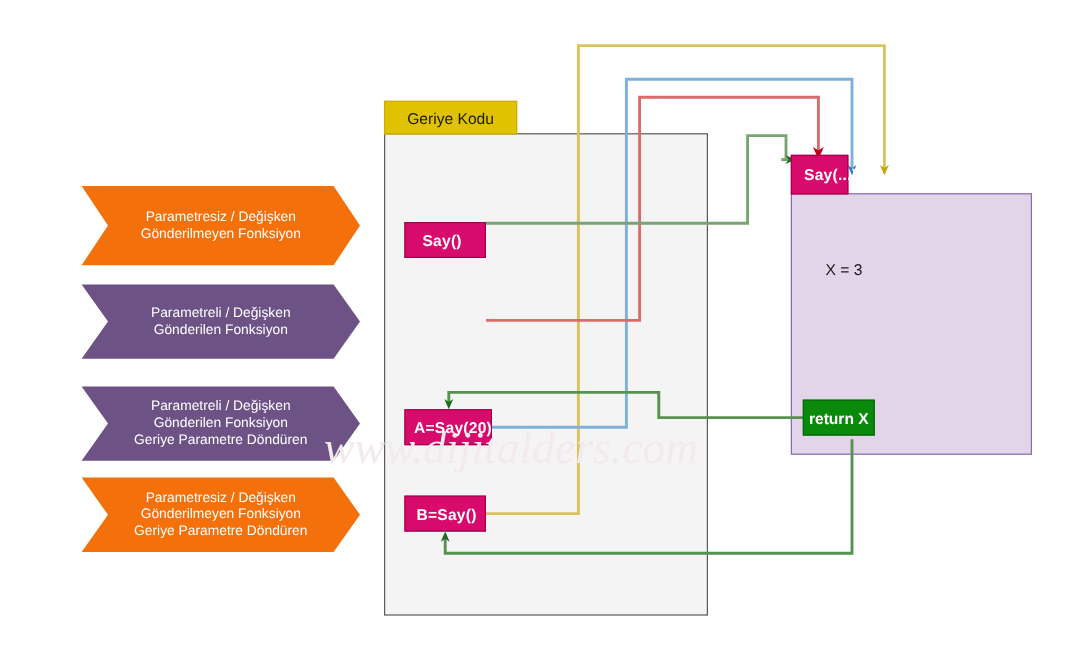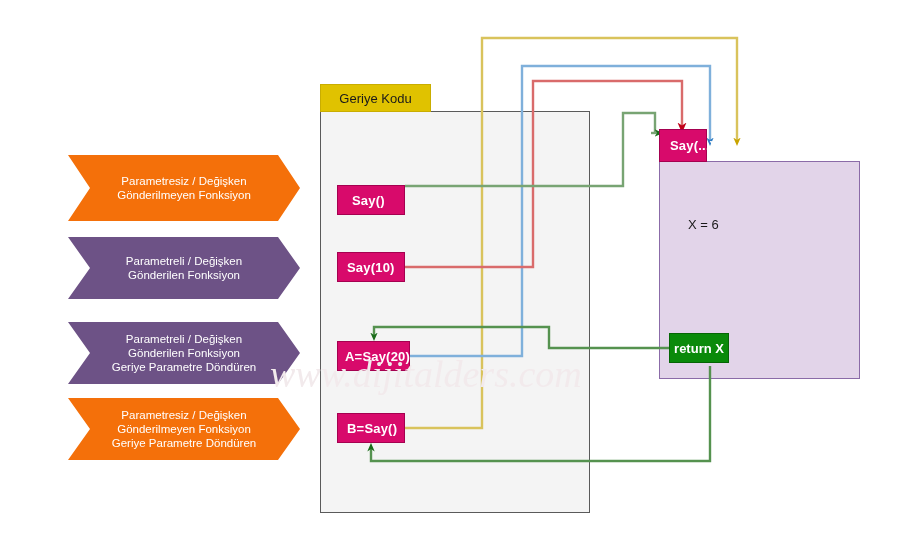--- a/index.html
+++ b/index.html
@@ -69,21 +69,21 @@
 <div id="stage">
 
   <div class="code-panel" style="left:320px;top:111px;width:270px;height:402px;"></div>
 
   <div class="node yellow-tab" style="left:320px;top:84px;width:111px;height:28px;">
     <span>Geriye Kodu</span>
   </div>
 
   <div class="purple-panel" style="left:659px;top:161px;width:201px;height:218px;"></div>
 
-  <div class="xval" style="left:688px;top:217px;">X = 6</div>
+  <div class="xval" style="left:688px;top:217px;">X = 3</div>
 
   <svg class="layer" id="connectors" viewBox="0 0 904 549">
     <defs>
       <marker id="ah-green" markerWidth="9" markerHeight="9" refX="4.5" refY="4.5" orient="auto" markerUnits="userSpaceOnUse">
         <path d="M0,0.8 L8.6,4.5 L0,8.2 L2.6,4.5 Z" fill="#1A6B1A"></path>
       </marker>
       <marker id="ah-red" markerWidth="11" markerHeight="11" refX="5.5" refY="5.5" orient="auto" markerUnits="userSpaceOnUse">
         <path d="M0,1 L10.5,5.5 L0,10 L3,5.5 Z" fill="#C00018"></path>
       </marker>
       <marker id="ah-blue" markerWidth="9" markerHeight="9" refX="4.5" refY="4.5" orient="auto" markerUnits="userSpaceOnUse">
@@ -117,23 +117,20 @@
 
     <g>
       <path d="M710,366 L710,461 L371,461 L371,447" fill="none" stroke="#55924F" stroke-width="2.4" marker-end="url(#ah-green)"></path>
     </g>
   </svg>
 
   <div class="node pink-box" style="left:337px;top:185px;width:68px;height:30px;">
     <span>Say()</span>
   </div>
 
-  <div class="node pink-box" style="left:337px;top:252px;width:68px;height:30px;padding-left:9px;">
-    <span>Say(10)</span>
-  </div>
 
   <div class="node pink-box" style="left:337px;top:341px;width:73px;height:30px;padding-left:7px;">
     <span>A=Say(20)</span>
   </div>
 
   <div class="node pink-box" style="left:337px;top:413px;width:68px;height:30px;padding-left:9px;">
     <span>B=Say()</span>
   </div>
 
   <div class="node pink-box" style="left:659px;top:129px;width:48px;height:33px;padding-left:10px;">

